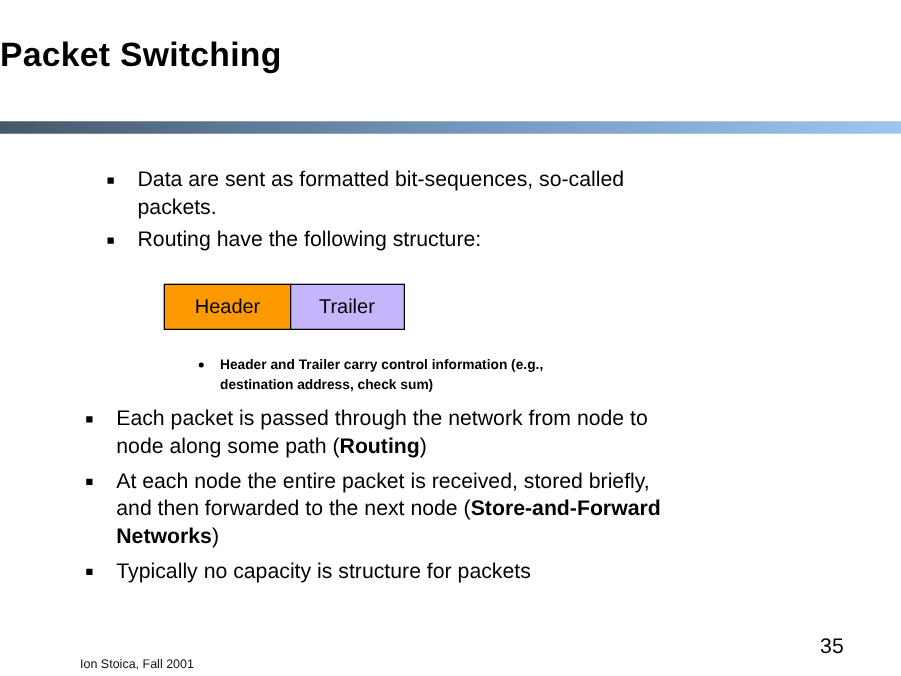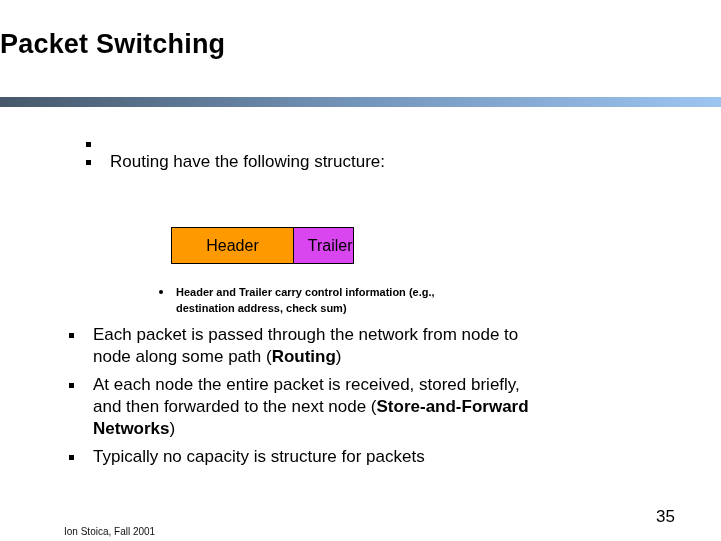--- a/index.html
+++ b/index.html
@@ -51,32 +51,34 @@
 </head>
 <body>
 
 <div class="title">Packet Switching</div>
 
 <div class="accent-bar" style="background: linear-gradient(to right, rgb(70, 88, 106), rgb(116, 149, 187), rgb(156, 197, 240));"></div>
 
 <div class="bullets-top">
     <div class="bullet-item">
       <span class="marker square"></span>
+      <span class="btext"><span>Data are sent as formatted bit-sequences, so-called
+packets.</span></span>
     </div>
     <div class="bullet-item">
       <span class="marker square"></span>
       <span class="btext"><span>Routing have the following structure:</span></span>
     </div>
   </div>
 
 <div class="diagram">
-    <div class="pbox" style="width: 123px; background: rgb(255, 153, 0); margin-left: 40px;">
+    <div class="pbox" style="width: 102px; background: rgb(255, 153, 0);">
       <span>Header</span>
     </div>
-    <div class="pbox" style="width: 61px; background: #d946ef; justify-content: flex-end;">
+    <div class="pbox" style="width: 92px; background: #c4b5fd;">
       <span>Trailer</span>
     </div>
   </div>
 
 <div class="sub-bullets">
     <div class="sub-bullet-item">
       <span class="marker dot"></span>
       <span class="btext"><span class="b">Header and Trailer carry control information (e.g.,
 destination address, check sum)</span></span>
     </div>

